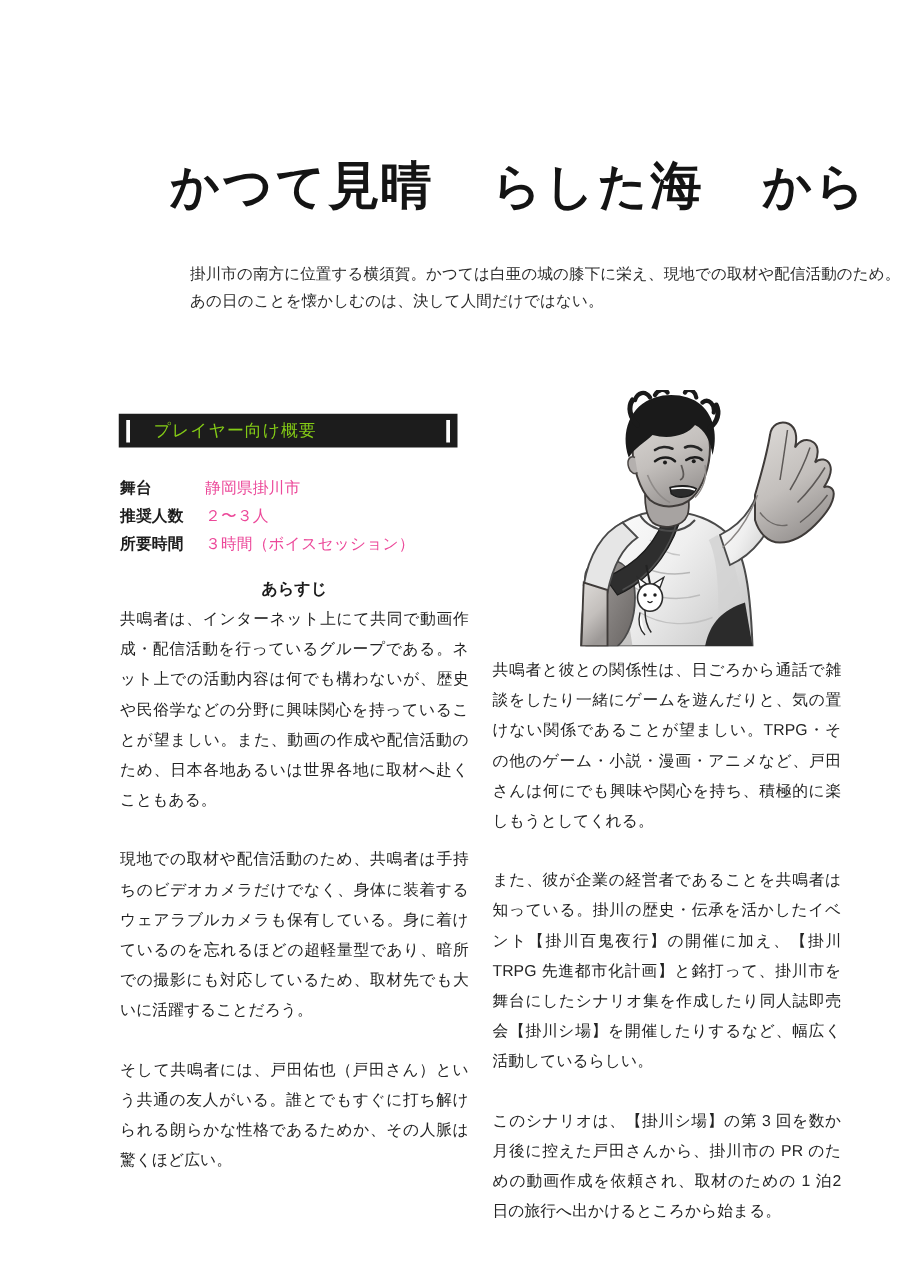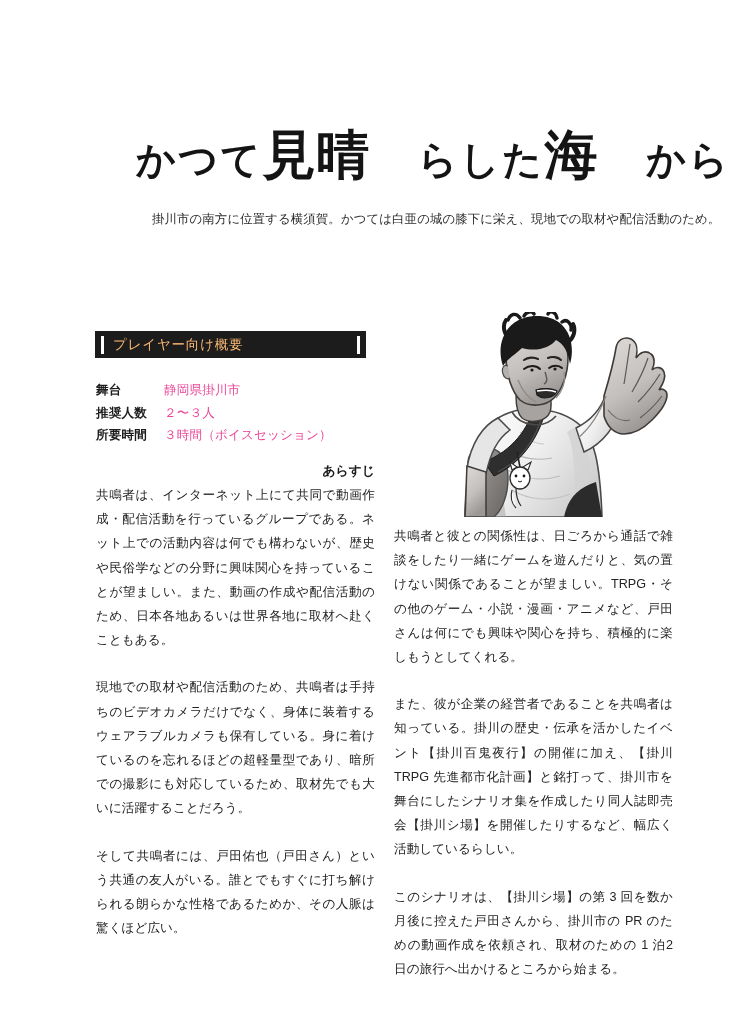--- a/index.html
+++ b/index.html
@@ -31,21 +31,21 @@
     letter-spacing: 0.02em;
     white-space: nowrap;
   }
   .title .kana {
     font-size: 39px;
     font-weight: 700;
     letter-spacing: 0.06em;
     margin-left: 48px;
   }
   .title .kanji {
-    font-size: 53px;
+    font-size: 41px;
     font-weight: 700;
     letter-spacing: 0.01em;
   }
 
   
   .lead {
     position: absolute;
     left: 152px;
     top: 208px;
     width: 540px;
@@ -86,24 +86,24 @@
   }
   .banner .edge-bar {
     width: 3px;
     height: 18px;
     background: #ffffff;
     flex: 0 0 auto;
   }
   .banner .edge-bar.left { margin-left: 6px; }
   .banner .edge-bar.right { margin-left: auto; margin-right: 6px; }
   .banner .banner-label {
-    color: #fdba74;
+    color: #84cc16;
     font-size: 13.5px;
     letter-spacing: 0.06em;
-    margin-left: 9px;
+    margin-left: 19px;
     white-space: nowrap;
   }
 
   
   .spec-table {
     position: absolute;
     left: 96px;
     top: 379px;
     width: 280px;
     font-size: 12.6px;
@@ -137,21 +137,21 @@
   .col-left  { left: 96px;  top: 459px; }
   .col-right { left: 394px; top: 524px; }
   .col p { margin: 0 0 23px 0; }
   .col p:last-child { margin-bottom: 0; }
   .col h3 {
     margin: 0 0 0 0;
     font-size: 12.8px;
     line-height: 24px;
     font-weight: 700;
     color: #1a1a1a;
-    text-align: right;
+    text-align: center;
   }
 
   
   .illus {
     position: absolute;
     left: 424px;
     top: 312px;
     width: 252px;
     height: 205px;
   }
@@ -161,20 +161,21 @@
 <body>
 
 <div class="title-block">
   <div class="title">
     <span class="kana">かつて</span><span class="kanji">見晴</span><span class="kana">らした</span><span class="kanji">海</span><span class="kana">から</span>
   </div>
 </div>
 
 <div class="lead">
   <div>掛川市の南方に位置する横須賀。かつては白亜の城の膝下に栄え、現地での取材や配信活動のため。</div>
+  <div>あの日のことを懐かしむのは、決して人間だけではない。</div>
 </div>
 
 <div class="banner">
   <span class="edge-bar left"></span>
   <span class="banner-label">プレイヤー向け概要</span>
   <span class="edge-bar right"></span>
 </div>
 
 <div class="spec-table">
   <div class="spec-row">

